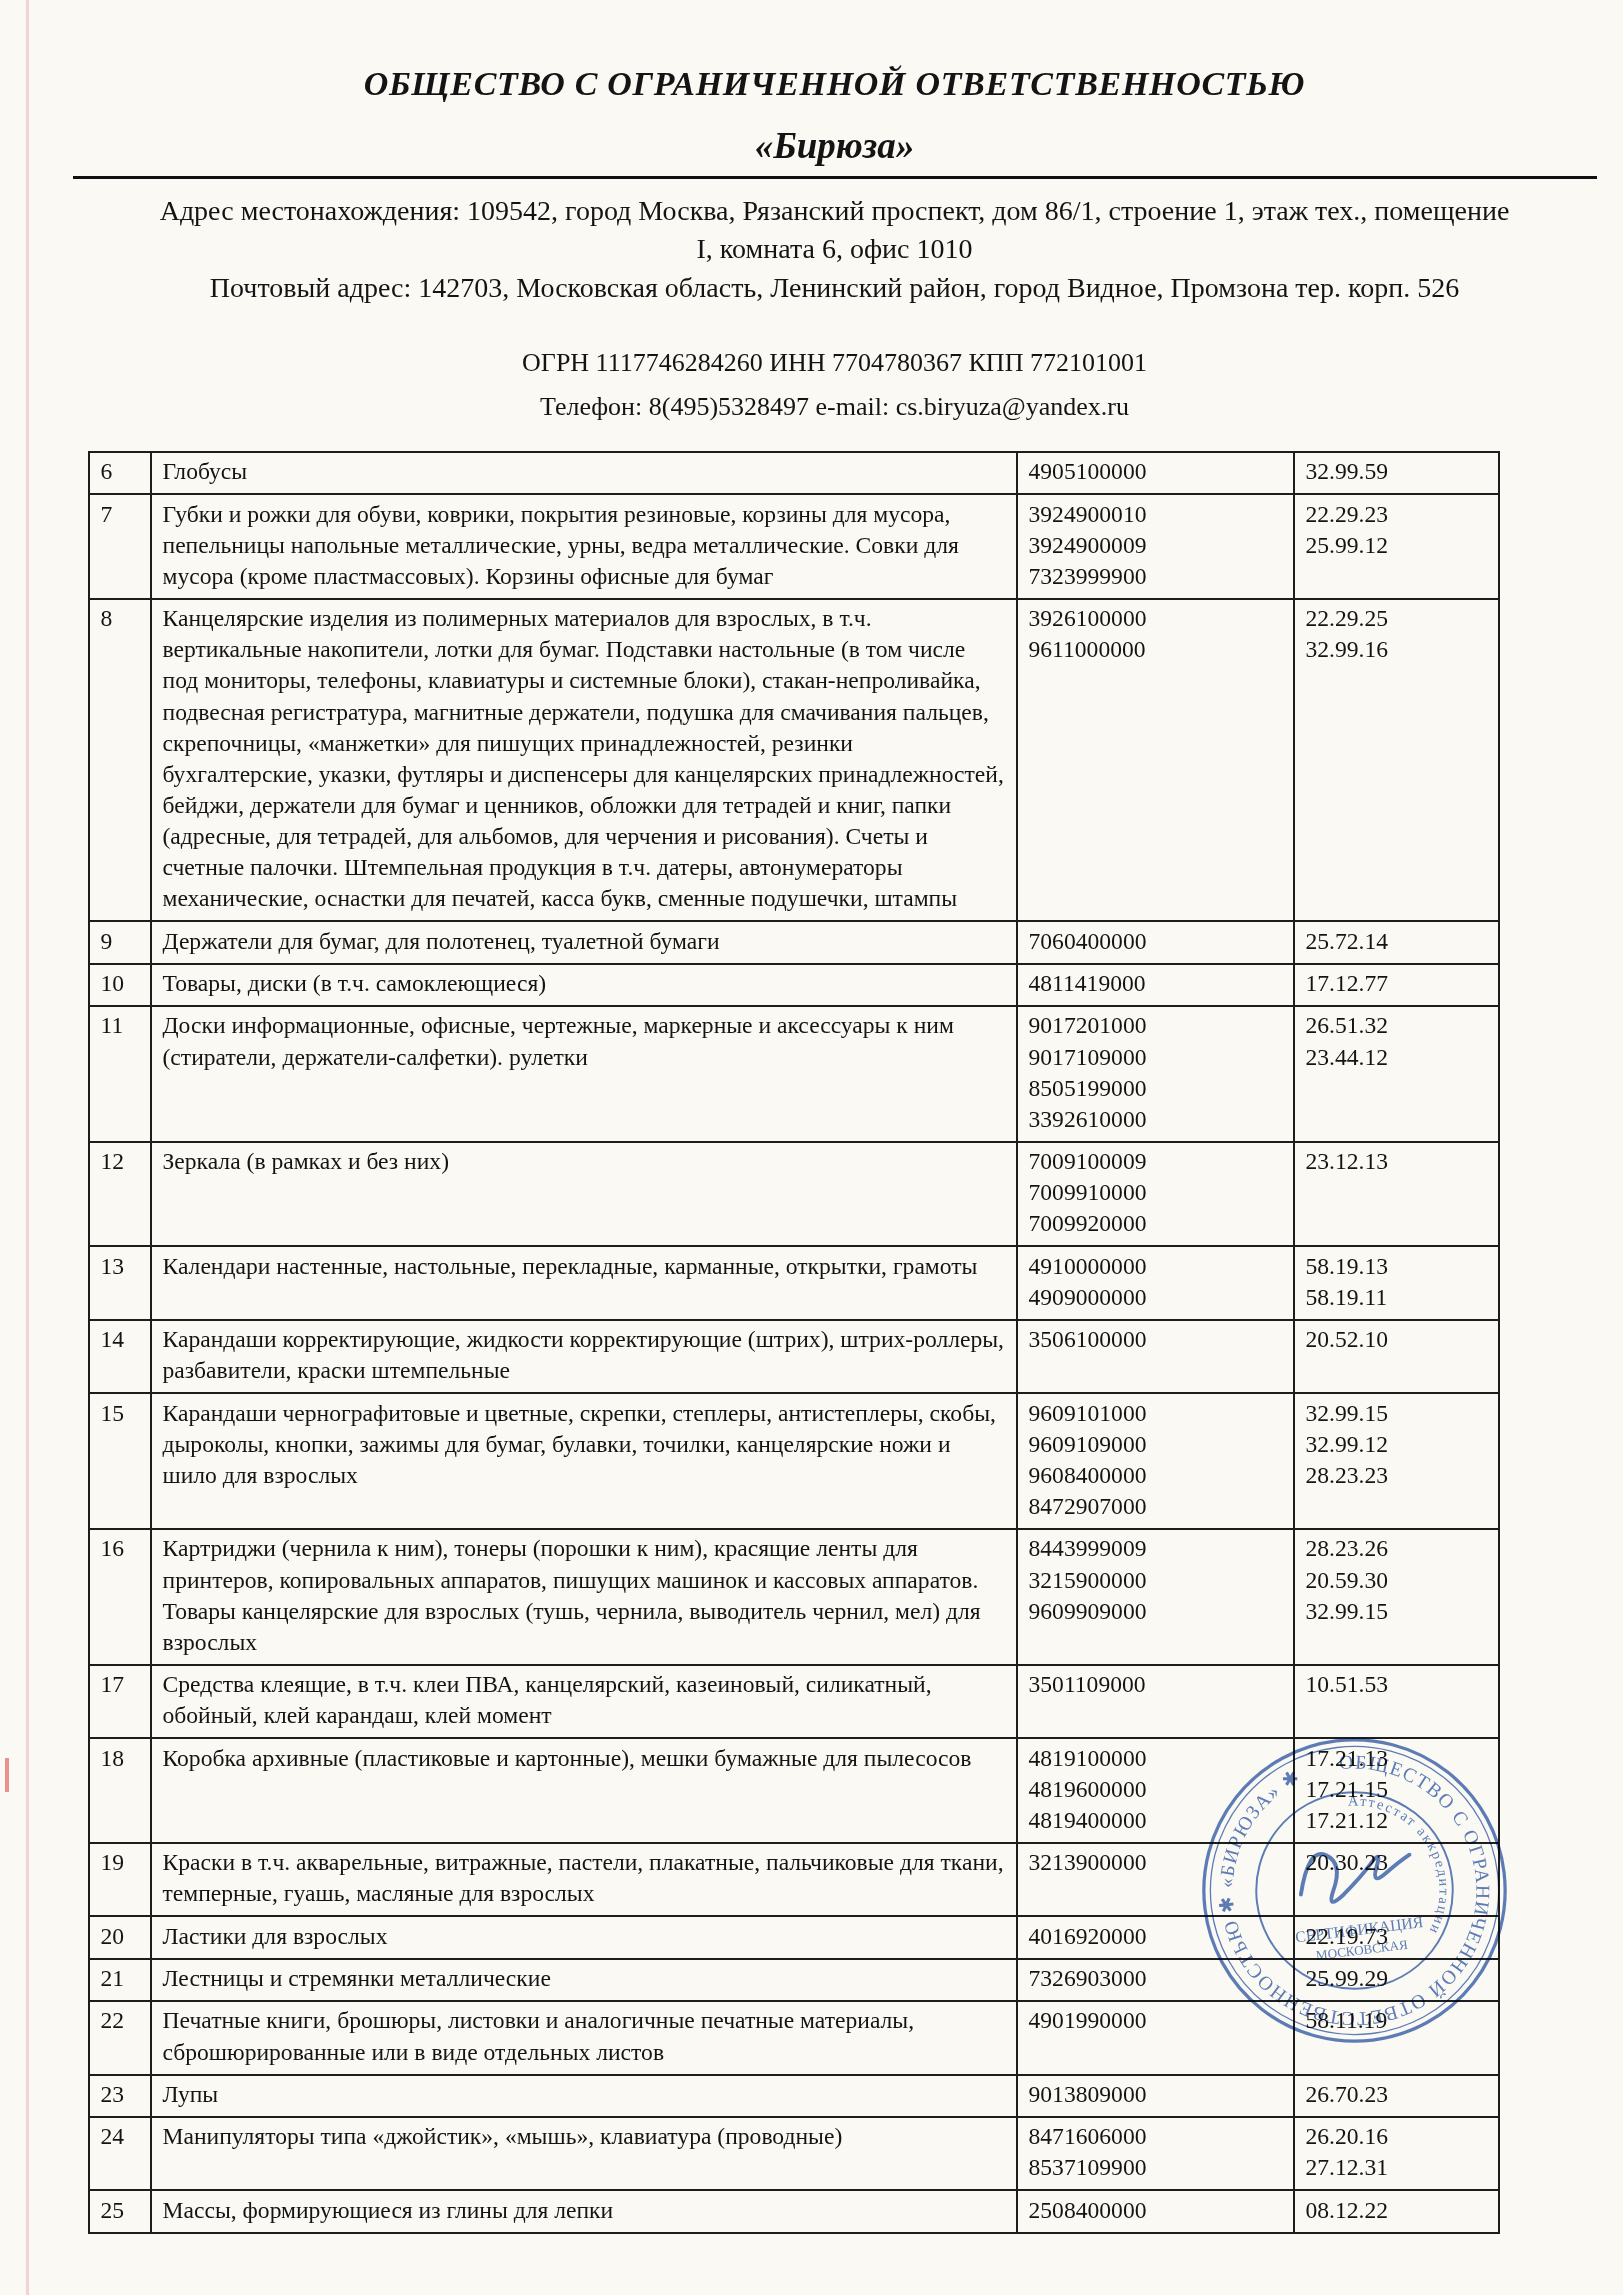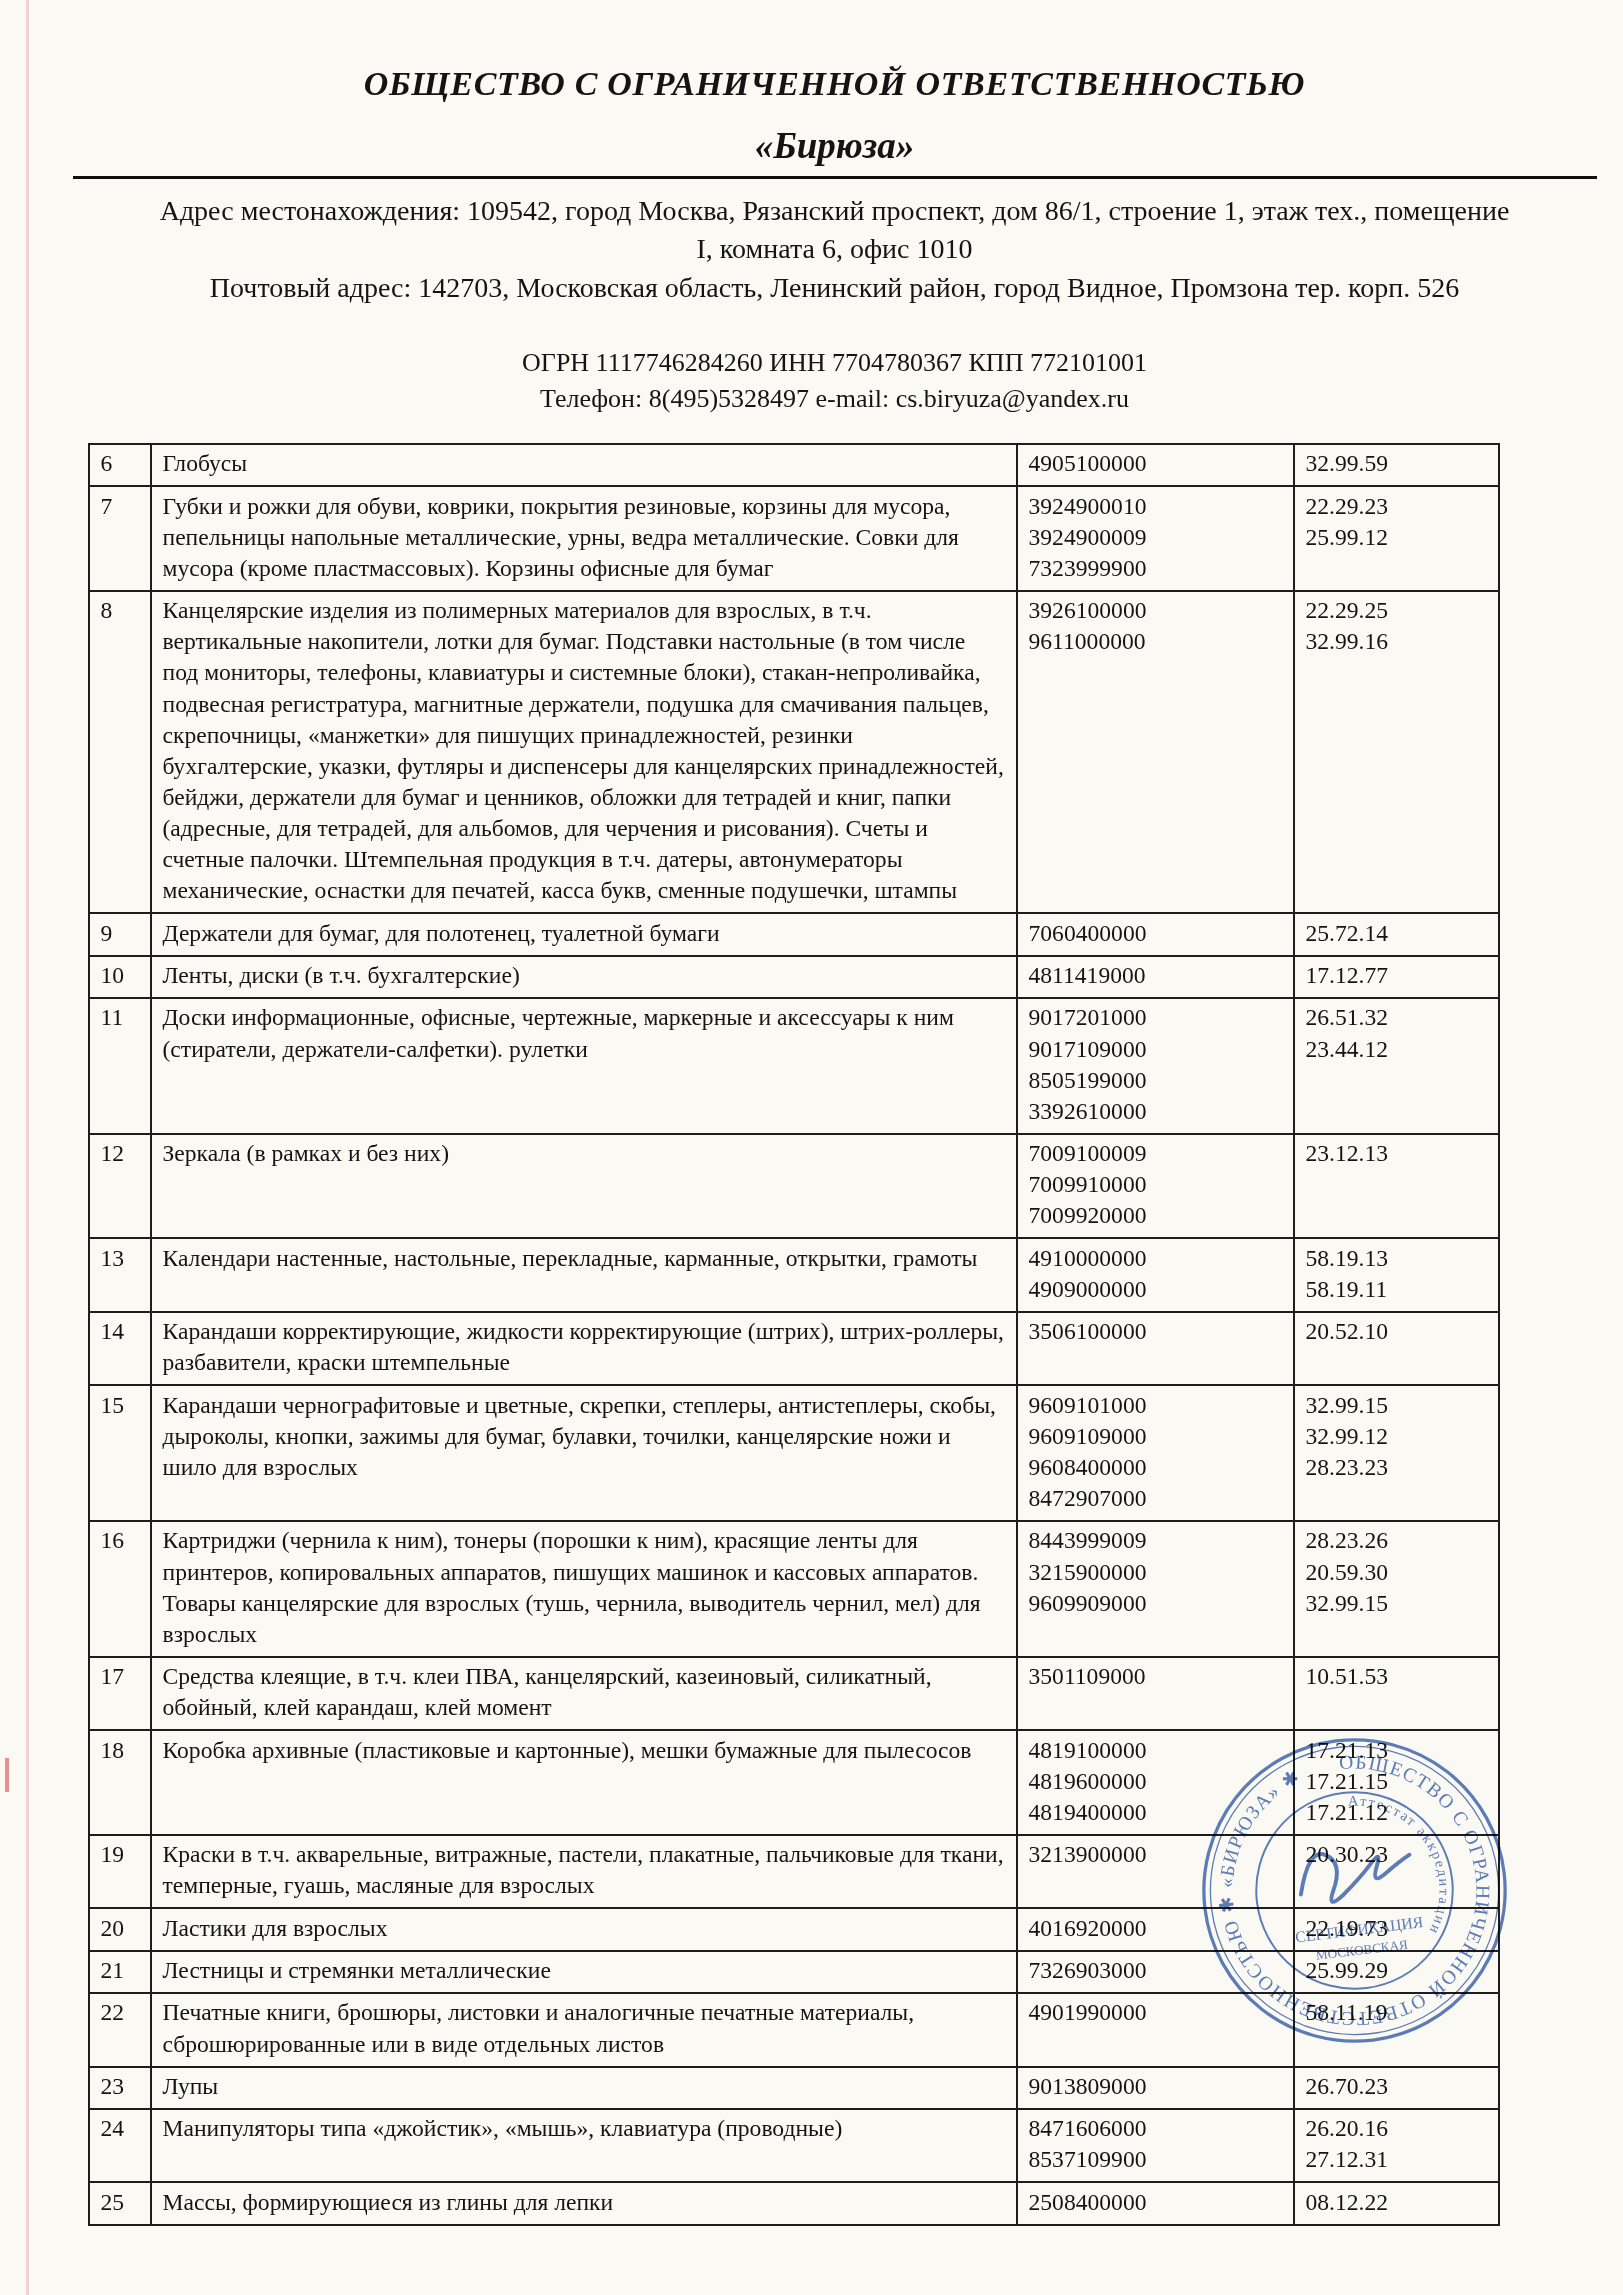--- a/index.html
+++ b/index.html
@@ -59,21 +59,21 @@
     max-width: 1361px;
     margin: 0 auto;
   }
   .addr-line + .addr-line { margin-top: 1.3px; }
   .reg-line {
     font-size: 26px;
     margin-top: 41px;
   }
   .contact-line {
     font-size: 26px;
-    margin-top: 6px;
+    margin-top: 14px;
   }
   table.items {
     border-collapse: collapse;
     table-layout: fixed;
     width: 1406px;
     margin: 29px 0 0 88px;
     font-size: 23.6px;
     line-height: 1.32;
   }
   table.items td {
@@ -139,21 +139,21 @@
 32.99.16</td>
       </tr>
       <tr>
         <td class="cell-num">9</td>
         <td class="cell-desc">Держатели для бумаг, для полотенец, туалетной бумаги</td>
         <td class="cell-codes">7060400000</td>
         <td class="cell-okpd">25.72.14</td>
       </tr>
       <tr>
         <td class="cell-num">10</td>
-        <td class="cell-desc">Ленты, диски (в т.ч. бухгалтерские)</td>
+        <td class="cell-desc">Товары, диски (в т.ч. самоклеющиеся)</td>
         <td class="cell-codes">4811419000</td>
         <td class="cell-okpd">17.12.77</td>
       </tr>
       <tr>
         <td class="cell-num">11</td>
         <td class="cell-desc">Доски информационные, офисные, чертежные, маркерные и аксессуары к ним (стиратели, держатели-салфетки). рулетки</td>
         <td class="cell-codes">9017201000
 9017109000
 8505199000
 3392610000</td>

